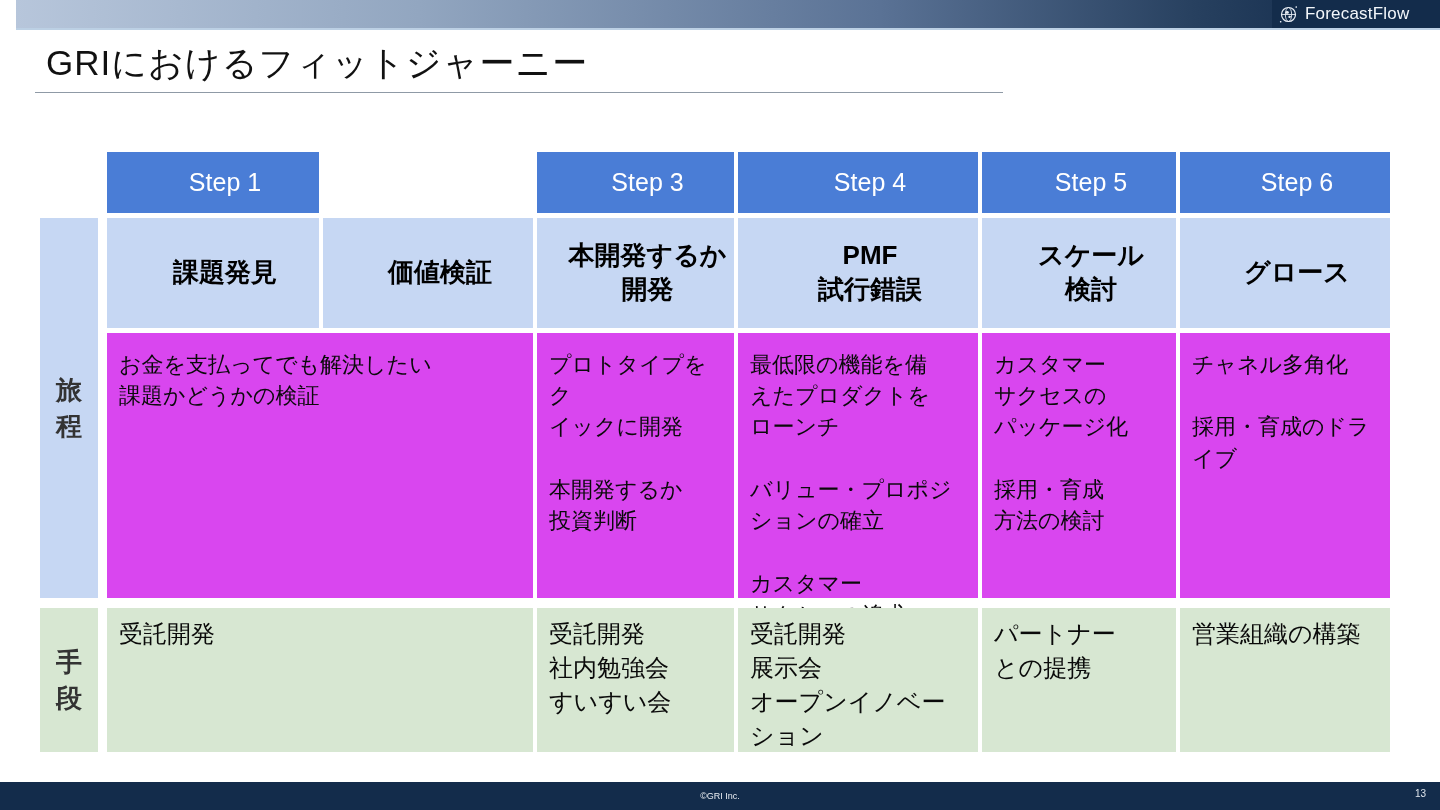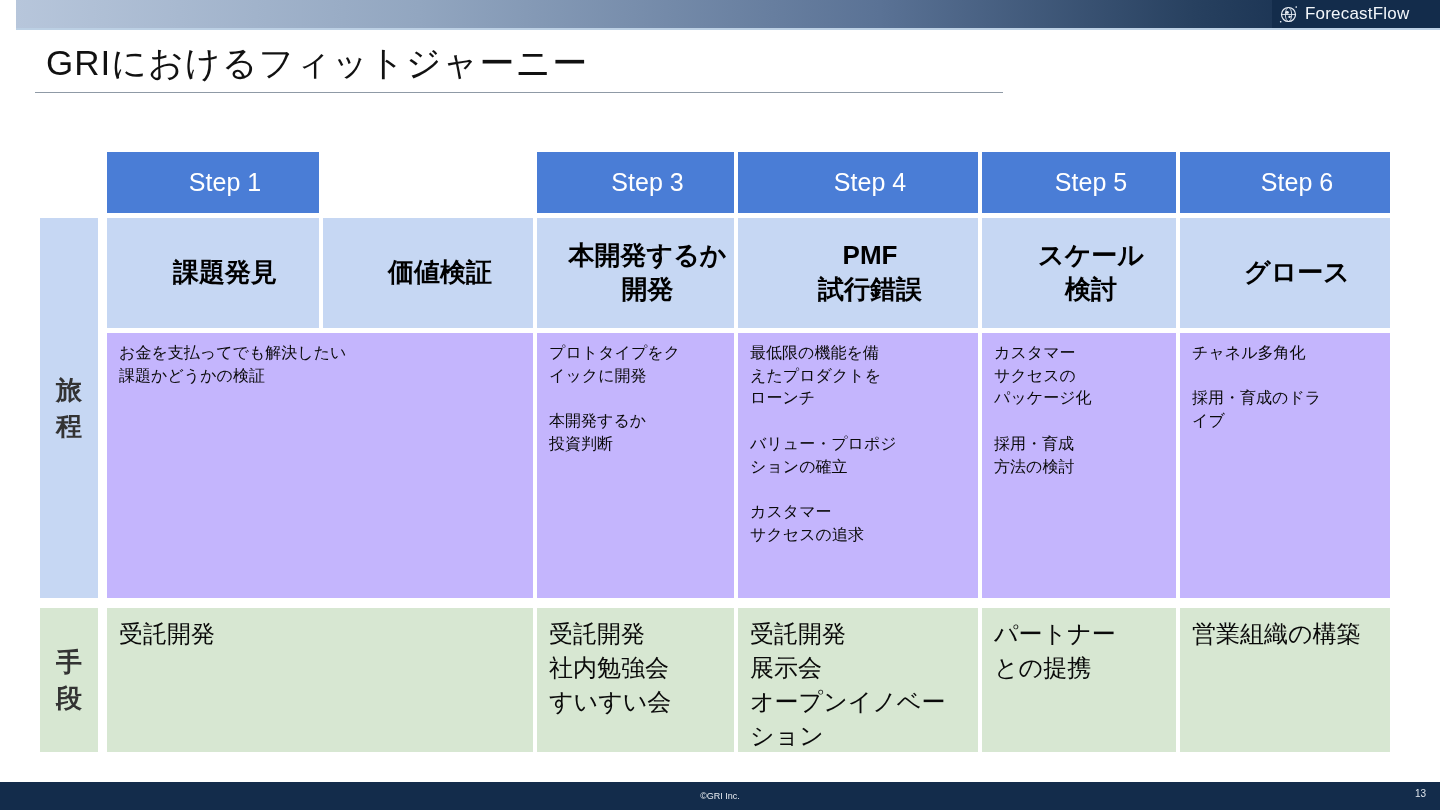--- a/index.html
+++ b/index.html
@@ -36,22 +36,22 @@
   .r-means{top:608px;height:144px}
   .hcell{
     background:#4a7dd6;color:#ffffff;font-size:25px;
     display:flex;align-items:center;justify-content:center;
   }
   .scell{
     background:#c6d7f3;color:#000;font-weight:700;font-size:26px;line-height:1.3;
     display:flex;align-items:center;justify-content:center;text-align:center;white-space:pre-line;
   }
   .jcell{
-    background:#c4b5fd;color:#0a0a0a;font-size:16px;line-height:1.42;
-    padding:9px 12px;white-space:pre-line;
+    background:#d946ef;color:#0a0a0a;font-size:22px;line-height:1.42;
+    padding:16px 12px;white-space:pre-line;
   }
   .mcell{
     background:#d7e7d2;color:#0a0a0a;font-size:24px;line-height:1.42;
     padding:9px 12px;white-space:pre-line;
   }
   .rowlabel{
     position:absolute;left:40px;width:58px;
     display:flex;align-items:center;justify-content:center;text-align:center;
     font-size:26px;font-weight:700;color:#333;line-height:1.4;white-space:pre-line;
   }

